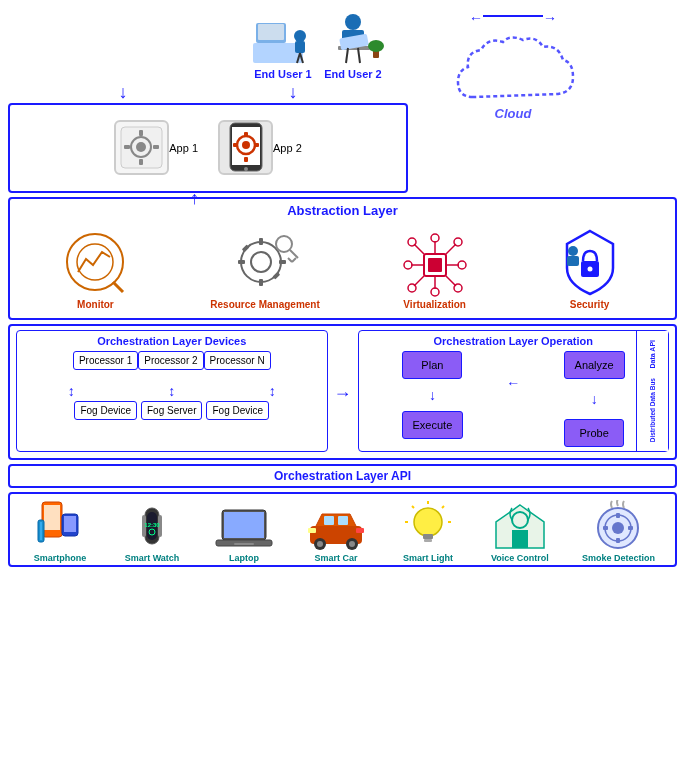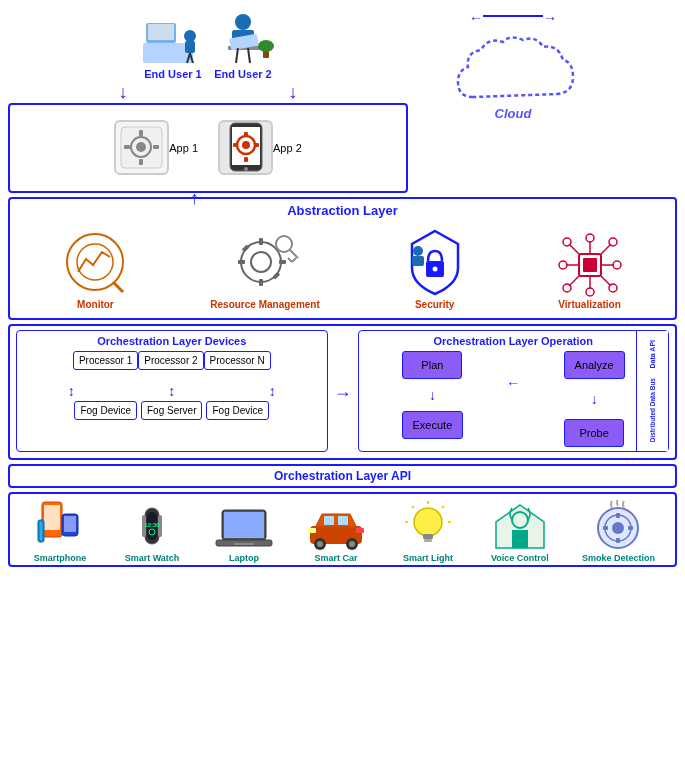--- a/index.html
+++ b/index.html
@@ -28,21 +28,21 @@
     }
 
     .end-users-apps {
       display: flex;
       flex-direction: column;
       width: 400px;
     }
 
     .end-users-row {
       display: flex;
-      justify-content: center;
+      justify-content: flex-end;
       margin-bottom: 2px;
       padding: 0 20px;
     }
 
     .end-user-item {
       display: flex;
       flex-direction: column;
       align-items: center;
       font-size: 11px;
       color: #1a1aff;
@@ -446,37 +446,20 @@
             <line x1="66" y1="36" x2="62" y2="32" stroke="#888" stroke-width="2"></line>
           </svg>
         </div>
         <span style="color:#cc3300;">Resource Management</span>
       </div>
 
       <div class="abstraction-item">
         <div class="abstraction-icon-box">
           <svg width="78" height="72" viewBox="0 0 78 72">
 
-            <path d="M39,5 L62,18 L62,42 Q62,58 39,68 Q16,58 16,42 L16,18 Z" fill="none" stroke="#1a1aff" stroke-width="2.5"></path>
-
-            <rect x="30" y="35" width="18" height="16" rx="2" fill="#1a1aff"></rect>
-            <path d="M32,35 Q32,25 39,25 Q46,25 46,35" fill="none" stroke="#1a1aff" stroke-width="2.5"></path>
-            <circle cx="39" cy="43" r="2.5" fill="#fff"></circle>
-
-            <circle cx="22" cy="25" r="5" fill="#1a6db5"></circle>
-            <rect x="16" y="30" width="12" height="10" fill="#1a6db5" rx="2"></rect>
-          </svg>
-        </div>
-        <span style="color:#cc3300;">Security</span>
-      </div>
-
-      <div class="abstraction-item">
-        <div class="abstraction-icon-box">
-          <svg width="78" height="72" viewBox="0 0 78 72">
-
             <rect x="28" y="28" width="22" height="22" rx="2" fill="none" stroke="#cc0033" stroke-width="2"></rect>
             <rect x="32" y="32" width="14" height="14" rx="1" fill="#cc0033"></rect>
 
             <line x1="39" y1="28" x2="39" y2="15" stroke="#cc0033" stroke-width="1.5"></line>
             <line x1="39" y1="50" x2="39" y2="63" stroke="#cc0033" stroke-width="1.5"></line>
             <line x1="28" y1="39" x2="15" y2="39" stroke="#cc0033" stroke-width="1.5"></line>
             <line x1="50" y1="39" x2="63" y2="39" stroke="#cc0033" stroke-width="1.5"></line>
             <line x1="28" y1="28" x2="18" y2="18" stroke="#cc0033" stroke-width="1.5"></line>
             <line x1="50" y1="28" x2="60" y2="18" stroke="#cc0033" stroke-width="1.5"></line>
             <line x1="28" y1="50" x2="18" y2="60" stroke="#cc0033" stroke-width="1.5"></line>
@@ -486,20 +469,37 @@
             <circle cx="39" cy="66" r="4" fill="none" stroke="#cc0033" stroke-width="1.5"></circle>
             <circle cx="12" cy="39" r="4" fill="none" stroke="#cc0033" stroke-width="1.5"></circle>
             <circle cx="66" cy="39" r="4" fill="none" stroke="#cc0033" stroke-width="1.5"></circle>
             <circle cx="16" cy="16" r="4" fill="none" stroke="#cc0033" stroke-width="1.5"></circle>
             <circle cx="62" cy="16" r="4" fill="none" stroke="#cc0033" stroke-width="1.5"></circle>
             <circle cx="16" cy="62" r="4" fill="none" stroke="#cc0033" stroke-width="1.5"></circle>
             <circle cx="62" cy="62" r="4" fill="none" stroke="#cc0033" stroke-width="1.5"></circle>
           </svg>
         </div>
         <span style="color:#cc3300;">Virtualization</span>
+      </div>
+
+      <div class="abstraction-item">
+        <div class="abstraction-icon-box">
+          <svg width="78" height="72" viewBox="0 0 78 72">
+
+            <path d="M39,5 L62,18 L62,42 Q62,58 39,68 Q16,58 16,42 L16,18 Z" fill="none" stroke="#1a1aff" stroke-width="2.5"></path>
+
+            <rect x="30" y="35" width="18" height="16" rx="2" fill="#1a1aff"></rect>
+            <path d="M32,35 Q32,25 39,25 Q46,25 46,35" fill="none" stroke="#1a1aff" stroke-width="2.5"></path>
+            <circle cx="39" cy="43" r="2.5" fill="#fff"></circle>
+
+            <circle cx="22" cy="25" r="5" fill="#1a6db5"></circle>
+            <rect x="16" y="30" width="12" height="10" fill="#1a6db5" rx="2"></rect>
+          </svg>
+        </div>
+        <span style="color:#cc3300;">Security</span>
       </div>
 
     </div>
   </div>
 
 
   <div class="orchestration-layer">
     <div style="display:flex;gap:6px;position:relative;">
 
       <div class="orch-devices">

